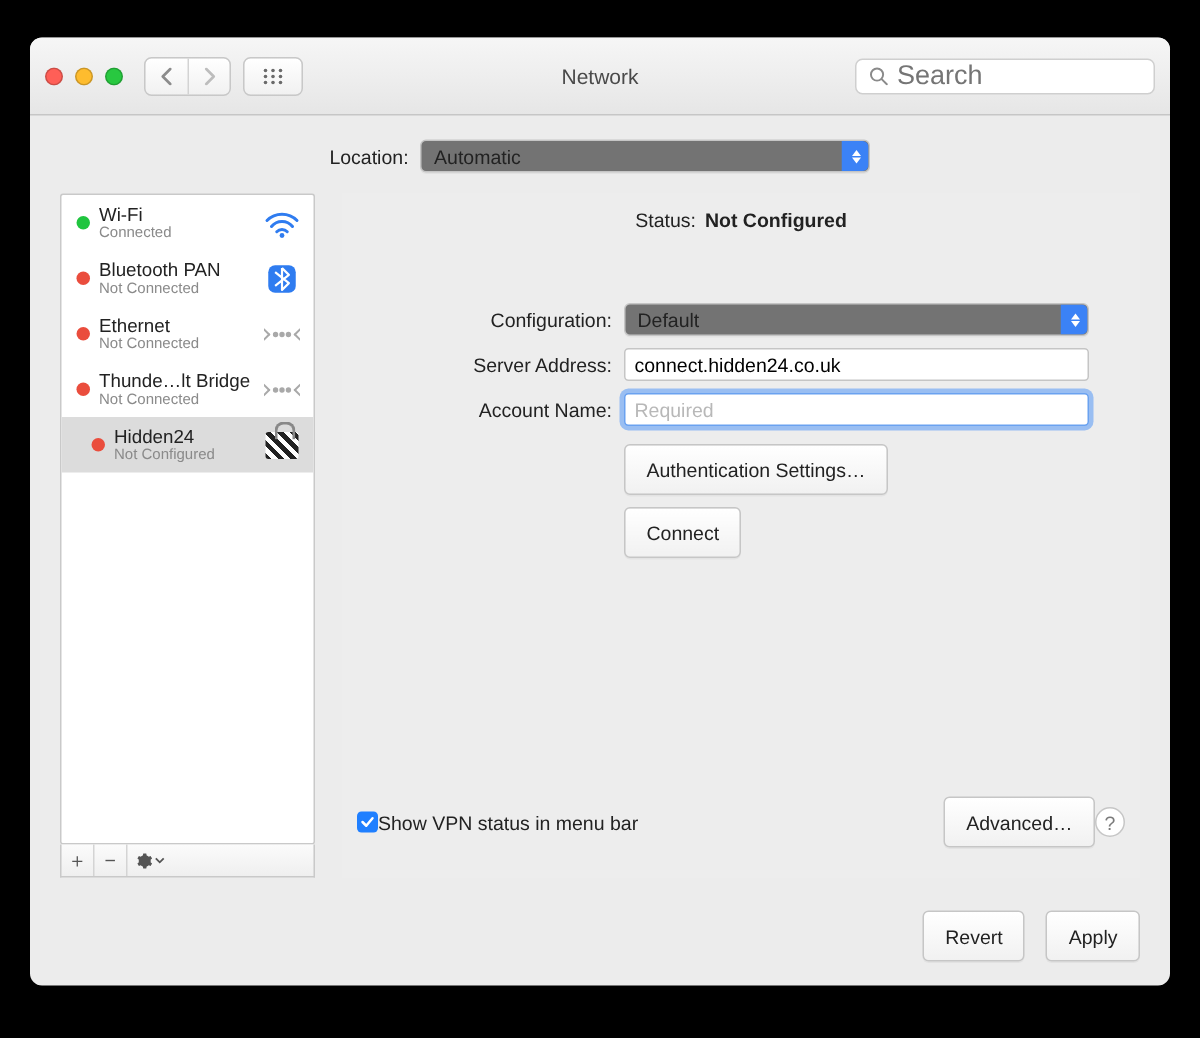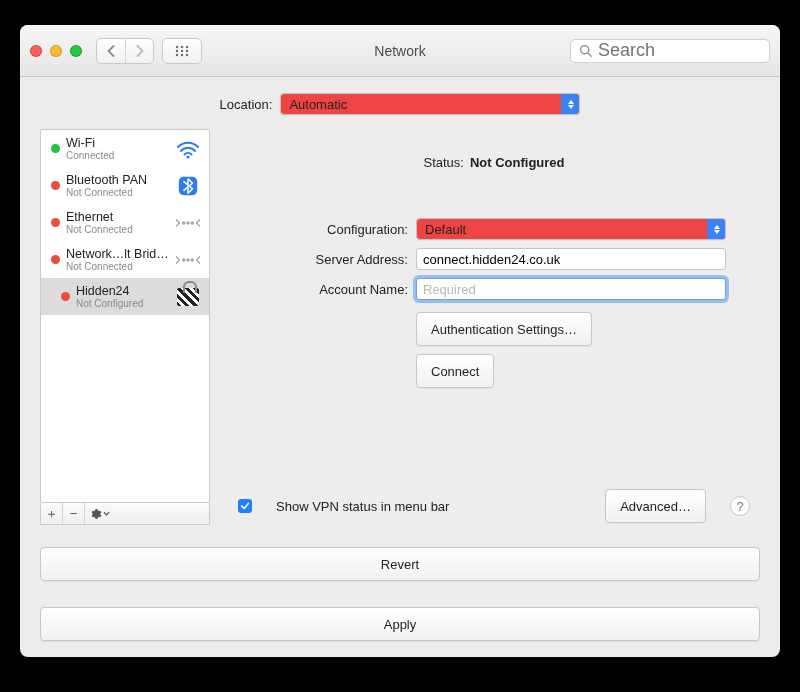--- a/index.html
+++ b/index.html
@@ -24,21 +24,21 @@
   .seg.disabled { color:#bdbdbd; }
   .grid-btn { margin-left: 8px; }
   .grid-btn .seg { width: 38px; }
   .title { position:absolute; left:0; right:0; text-align:center; font-size:14px; color:#4a4a4a; pointer-events:none; }
   .search { margin-left:auto; display:flex; align-items:center; background:#fff; border:1px solid #cfcfcf; border-radius:5px; padding:2px 8px; width:200px; height:24px; color:#8a8a8a; font-size:13px; }
   .search svg { margin-right:4px; flex-shrink:0; }
   .search input { flex:1; border:none; outline:none; font-size:18px; background:transparent; }
   
   .location-row { display:flex; align-items:center; justify-content:center; padding:16px 0 8px; gap:8px; }
   .label-right { text-align:right; }
-  .popup-btn { display:flex; align-items:center; background:#ef4444; border:1px solid #c5c5c5; border-radius:4px; height:22px; position:relative; width:300px; box-shadow: 0 1px 0 rgba(0,0,0,0.04);}
+  .popup-btn { display:flex; align-items:center; background:#737373; border:1px solid #c5c5c5; border-radius:4px; height:22px; position:relative; width:300px; box-shadow: 0 1px 0 rgba(0,0,0,0.04);}
   .popup-btn span { padding:0 8px; font-size:13px; }
   .popup-arrows { position:absolute; right:0; top:0; bottom:0; width:18px; border-left:1px solid rgba(0,0,0,0); border-radius:0 4px 4px 0; background:#3b82f6; display:flex; flex-direction:column; align-items:center; justify-content:center; gap:1px;}
   .popup-arrows::before, .popup-arrows::after { content:''; width:0; height:0; border-left:3.5px solid transparent; border-right:3.5px solid transparent; }
   .popup-arrows::before { border-bottom:4px solid #fff; }
   .popup-arrows::after  { border-top:4px solid #fff; }
   
   .main { flex:1; display:flex; padding:6px 20px 12px; gap:18px; }
   
   .sidebar { width:170px; display:flex; flex-direction:column; }
   .list { flex:1; background:#fff; border:1px solid #c9c9c9; border-radius:2px; overflow:auto; }
@@ -48,38 +48,38 @@
   .status-dot { width:9px; height:9px; border-radius:50%; flex-shrink:0; }
   .item-text { flex:1; min-width:0; }
   .item-name { font-size:12.5px; color:#222; white-space:nowrap; overflow:hidden; text-overflow:ellipsis; }
   .item-sub  { font-size:10px; color:#8a8a8a; }
   .item-icon { width:26px; height:22px; display:flex; align-items:center; justify-content:center; color:#3b82f6; flex-shrink:0; font-size:18px; }
   .footer-bar { display:flex; border:1px solid #c9c9c9; border-top:none; background:linear-gradient(#fbfbfb,#efefef); height:22px; }
   .footer-bar .fbtn { width:22px; display:flex; align-items:center; justify-content:center; border-right:1px solid #d4d4d4; color:#555;}
   .footer-bar .fbtn:last-child{ border-right:none; width:auto; padding:0 5px; display:flex; gap:1px;}
   
   .panel { flex:1; background:#ededed; padding:4px 10px 4px 10px; position:relative;}
-  .status-row { display:flex; justify-content:center; gap:6px; align-items:flex-start; margin-top:22px; }
+  .status-row { display:flex; justify-content:center; gap:6px; align-items:flex-start; margin-top:6px; }
   .status-row .k { font-size:13px; }
   .status-row .v { font-size:13px; font-weight:600; }
   .form { margin-top:48px; }
   .form-row { display:flex; align-items:center; gap:8px; margin-bottom:8px; }
   .form-row .fl { width:170px; text-align:right; font-size:13px; }
   .text-input { flex:1; max-width:310px; height:22px; background:#fff; border:1px solid #c5c5c5; border-radius:3px; padding:2px 6px; font-size:13px; outline:none; }
   .text-input.focused { box-shadow: 0 0 0 3px rgba(83,151,245,0.55); border-color:#6aa2f0;}
   .text-input::placeholder { color:#b8b8b8; }
   .popup-small { flex:1; max-width:310px; height:22px; }
   .btn { display:inline-flex; align-items:center; justify-content:center; height:22px; padding:16px 14px; background:linear-gradient(#fff,#f1f1f1); border:1px solid #c6c6c6; border-radius:4px; font-size:13px; color:#222; box-shadow:0 1px 0 rgba(0,0,0,0.04);}
   .button-col { margin-left:178px; margin-top:12px; display:flex; flex-direction:column; gap:8px; align-items:flex-start; }
-  .panel-footer { position:absolute; left:10px; right:10px; bottom:2px; display:flex; align-items:center; gap:24px; }
+  .panel-footer { position:absolute; left:10px; right:10px; bottom:20px; display:flex; align-items:center; gap:0; }
   .checkbox { width:14px; height:14px; border-radius:3px; background:#1f7fff; display:inline-flex; align-items:center; justify-content:center; }
   .checkbox svg{ stroke:#fff; }
   .help { width:20px; height:20px; border-radius:50%; border:1px solid #c6c6c6; background:#fff; color:#7a7a7a; display:inline-flex; align-items:center; justify-content:center; font-size:13px;}
   
-  .bottom-row { display:flex; justify-content:flex-end; gap:26px; padding:10px 20px 16px;flex-direction:column; }
+  .bottom-row { display:flex; justify-content:flex-end; gap:14px; padding:10px 20px 16px; }
   
   .lock-stripe{ width:22px; height:18px; background: repeating-linear-gradient(45deg,#222 0 3px,#fff 3px 6px); border-radius:2px; position:relative;}
   .lock-stripe::before{ content:''; position:absolute; top:-7px; left:6px; width:10px; height:10px; border:2px solid #888; border-bottom:none; border-radius:6px 6px 0 0;}
 </style>
 </head>
 <body>
 
 <div class="window">
 
   <div class="toolbar" style="position:relative;">
@@ -185,21 +185,21 @@
                   <circle cx="19" cy="9" r="1.3" fill="#a9a9a9"></circle>
                   <path d="M24 9 L28 5"></path>
                   <path d="M24 9 L28 13"></path>
                 </g>
               </svg>
             </div>
           </div>
           <div class="list-item">
             <span class="status-dot" style="background:#ea4d3d"></span>
             <div class="item-text">
-              <div class="item-name">Network…lt Bridge</div>
+              <div class="item-name">Thunde…lt Bridge</div>
               <div class="item-sub">Not Connected</div>
             </div>
             <div class="item-icon">
               <svg width="24" height="18" viewBox="0 0 28 18">
                 <g fill="none" stroke="#a9a9a9" stroke-width="1.6" stroke-linecap="round">
                   <path d="M4 9 L0 5"></path>
                   <path d="M4 9 L0 13"></path>
                   <circle cx="9" cy="9" r="1.3" fill="#a9a9a9"></circle>
                   <circle cx="14" cy="9" r="1.3" fill="#a9a9a9"></circle>
                   <circle cx="19" cy="9" r="1.3" fill="#a9a9a9"></circle>

